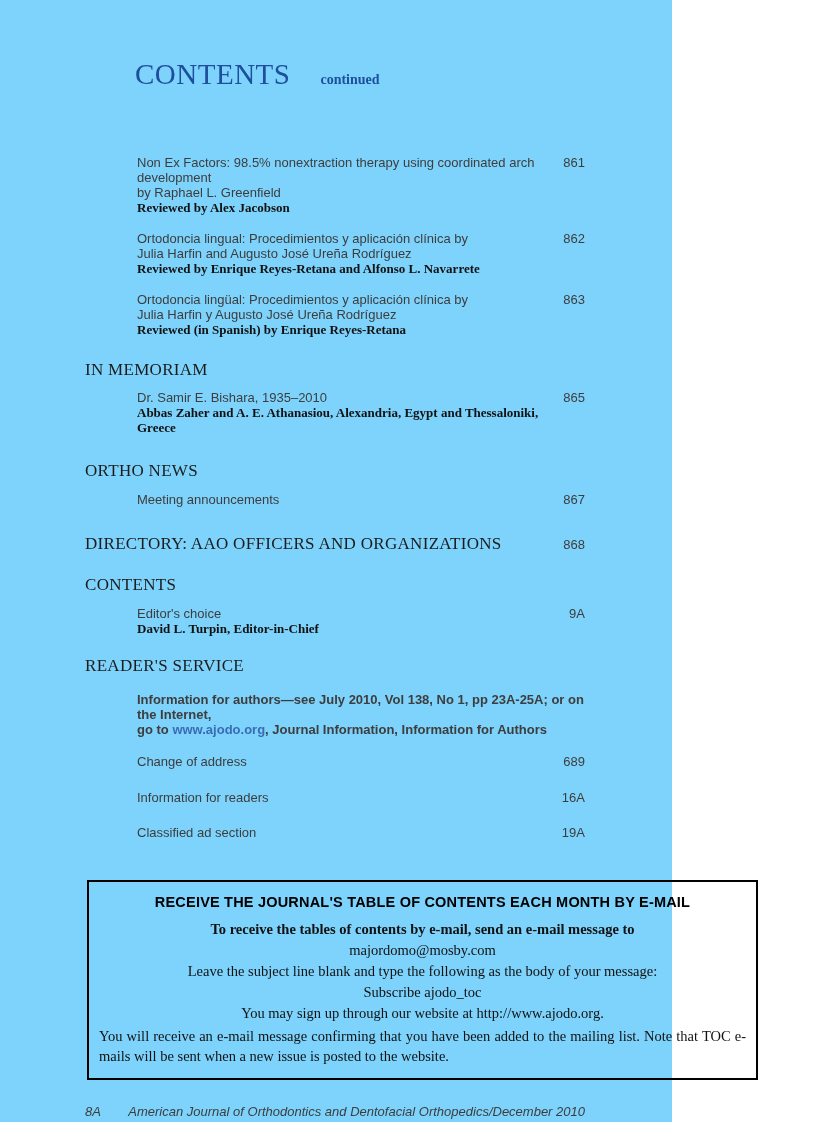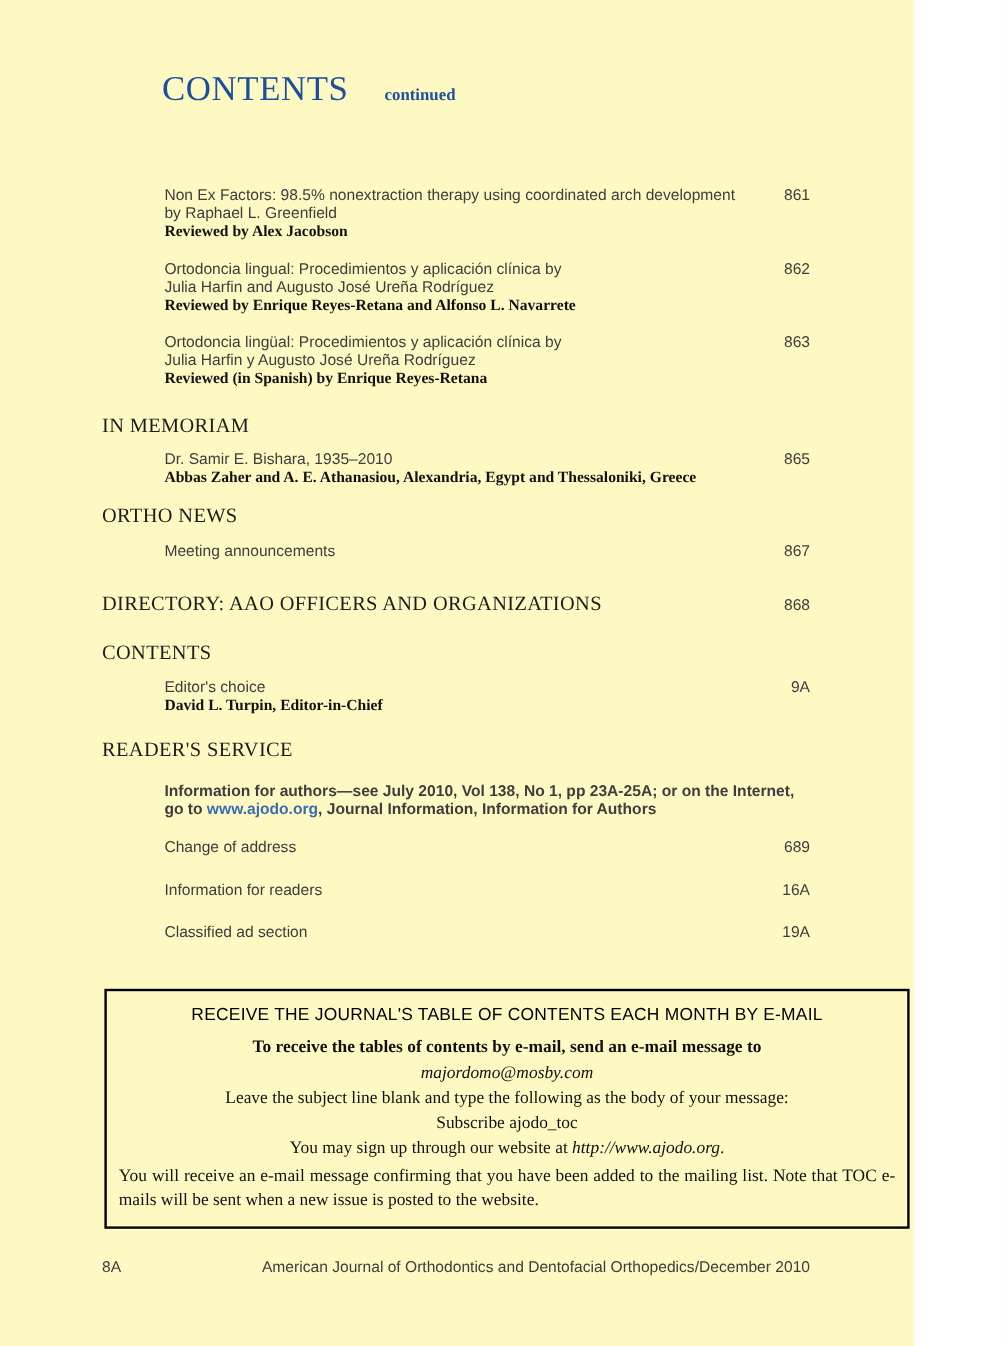--- a/index.html
+++ b/index.html
@@ -11,22 +11,22 @@
   }
   *{margin:0;padding:0;box-sizing:border-box;}
   html,body{background:#ffffff;}
   body{
     width:838px;height:1122px;
     font-family:"Liberation Sans",sans-serif;
     overflow:hidden;
   }
   .page{
     position:relative;
-    width:762px;height:1122px;
-    background:#fef9c3;
+    width:672px;height:1122px;
+    background:#7dd3fc;
   }
   .main{
     padding:58px 87px 0 85px;
   }
   
   .toc-header{
     margin-left:50px;
     display:flex;
     align-items:baseline;
   }
@@ -79,21 +79,21 @@
   }
   .section-heading{
     font-family:"Liberation Serif",serif;
     font-weight:normal;
     font-size:17px;
     line-height:21px;
     letter-spacing:0.3px;
     color:var(--heading-text,#1c1c1c);
   }
   .mt22{margin-top:22px;}
-  .mt25{margin-top:14px;}
+  .mt25{margin-top:25px;}
   .mt26{margin-top:26px;}
   .mt20{margin-top:20px;}
   .mt19{margin-top:19px;}
   .after-heading{margin-top:10px;}
   .after-heading11{margin-top:11px;}
   .after-heading16{margin-top:16px;font-weight:bold;}
   .mt17{margin-top:17px;}
   .mt21{margin-top:21px;}
   .mt20b{margin-top:20px;}
   .link{
@@ -106,45 +106,46 @@
     margin:40px 0 0 2px;
     width:671px;
     border:2px solid #000;
     padding:11px 10px 12px;
     font-family:"Liberation Serif",serif;
     color:var(--ink,#111);
     text-align:center;
   }
   .box-title{
     font-family:"Liberation Sans",sans-serif;
-    font-weight:normal;
+    font-weight:bold;
     font-size:14.5px;
     line-height:19px;
     letter-spacing:0.2px;
     color:#000;
     margin-bottom:7px;
   }
   .box-line{
     font-size:14.5px;
     line-height:21px;
   }
   .box-bold{font-weight:bold;}
-  .box-italic{font-style:italic;}
+  .box-italic{}
   .box-paragraph{
     font-size:14.5px;
     line-height:20px;
     text-align:justify;
     margin-top:2px;
   }
   
   .footer{
     display:flex;
     justify-content:space-between;
     align-items:baseline;
     margin-top:24px;
+    font-style:italic;
   }
   .footer-text{
     font-size:13px;
     color:var(--body-text,#3d3d3d);
   }
 </style>
 </head>
 <body>
 
 <div class="page">

